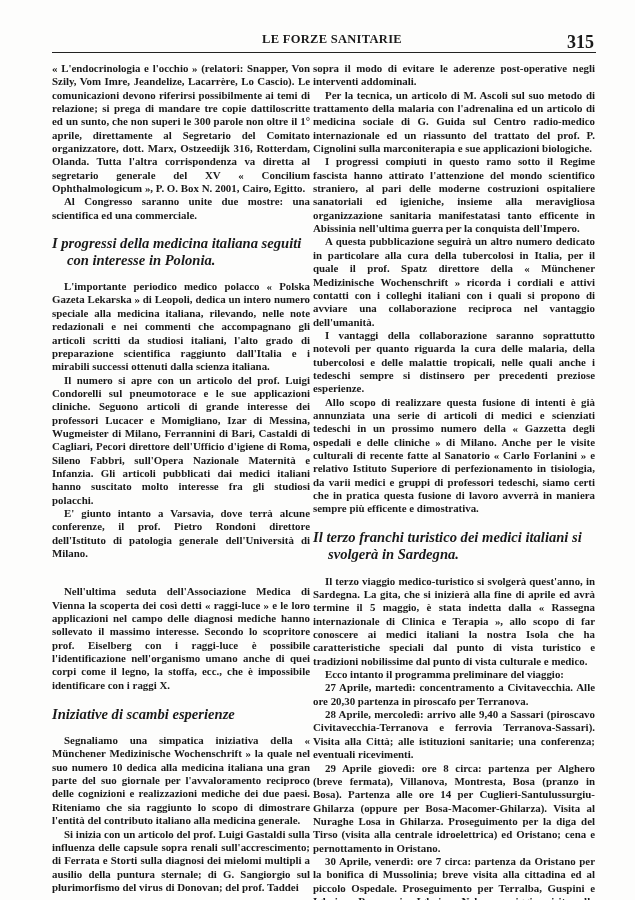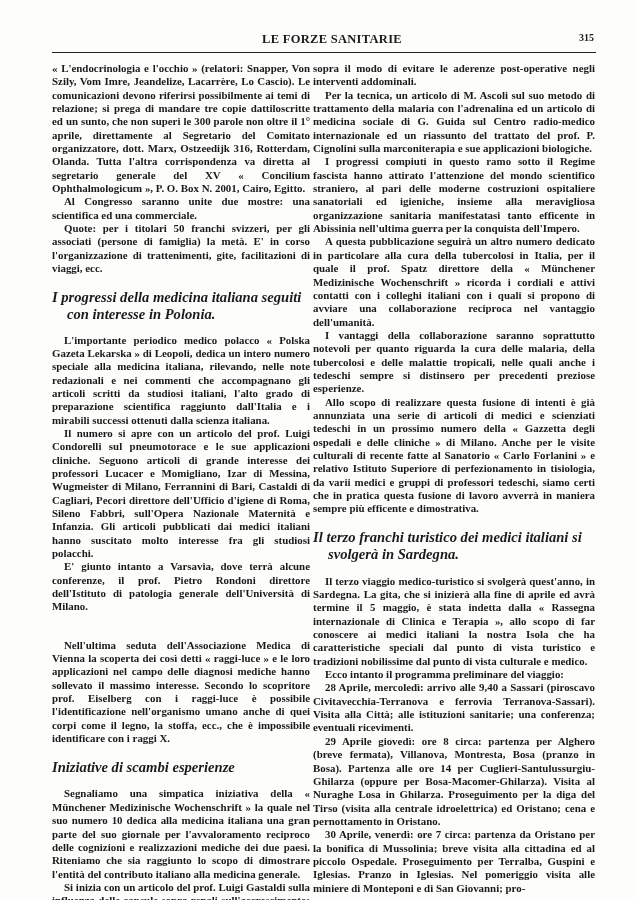--- a/index.html
+++ b/index.html
@@ -3,21 +3,21 @@
 <meta charset="utf-8">
 <style>
   html, body { margin: 0; padding: 0; background: #ffffff; }
   body { width: 635px; height: 900px; position: relative; overflow: hidden;
          font-family: "DejaVu Serif", "Liberation Serif", serif; color: #1a1a1a; }
   .page { position: absolute; left: 0; top: 0; width: 635px; height: 900px; background: #fdfdfc; }
   .running-head { position: absolute; left: 52px; top: 28px; width: 544px; height: 20px; }
   .running-title { position: absolute; left: 16px; right: 0; top: 4px; text-align: center;
          font-family: "Liberation Serif", serif; font-weight: bold; font-size: 12.5px; letter-spacing: 0.3px; }
   .page-number { position: absolute; right: 2px; top: 4px; font-family: "Liberation Serif", serif;
-         font-weight: bold; font-size: 10px; }
+         font-weight: bold; font-size: 18px; }
   .head-rule { position: absolute; left: 52px; top: 52px; width: 544px; height: 0; border-top: 1.6px solid #222; }
   .col { position: absolute; top: 62px; width: 258px;
          font-family: "Liberation Serif", serif; font-weight: bold; font-size: 10.9px;
          line-height: 13.35px; text-align: justify; }
   .col-left { left: 52px; }
   .col-right { left: 313px; width: 282px; }
   .col p { margin: 0; text-indent: 12px; }
   .col p.noindent { text-indent: 0; }
   .col h2 { margin: 0; font-family: "Liberation Serif", serif; font-weight: bold; font-size: 14.6px;
          line-height: 17px; text-align: left; padding-left: 15px; text-indent: -15px; font-style: italic; }
@@ -31,21 +31,20 @@
 
   <div class="running-head">
     <div class="running-title">LE FORZE SANITARIE</div>
     <div class="page-number">315</div>
   </div>
   <div class="head-rule"></div>
 
   <div class="col col-left">
     <p class="noindent">« L'endocrinologia e l'occhio » (relatori: Snapper, Von Szily, Vom Imre, Jeandelize, Lacarrère, Lo Cascio). Le comunicazioni devono riferirsi possibilmente ai temi di relazione; si prega di mandare tre copie dattiloscritte ed un sunto, che non superi le 300 parole non oltre il 1° aprile, direttamente al Segretario del Comitato organizzatore, dott. Marx, Ostzeedijk 316, Rotterdam, Olanda. Tutta l'altra corrispondenza va diretta al segretario generale del XV « Concilium Ophthalmologicum », P. O. Box N. 2001, Cairo, Egitto.</p>
     <p>Al Congresso saranno unite due mostre: una scientifica ed una commerciale.</p>
-    <p>Quote: per i titolari 50 franchi svizzeri, per gli associati (persone di famiglia) la metà. E' in corso l'organizzazione di trattenimenti, gite, facilitazioni di viaggi, ecc.</p>
     <div class="sp-h1"></div>
     <h2>I progressi della medicina italiana seguiti con interesse in Polonia.</h2>
     <div class="sp-h2"></div>
     <p>L'importante periodico medico polacco « Polska Gazeta Lekarska » di Leopoli, dedica un intero numero speciale alla medicina italiana, rilevando, nelle note redazionali e nei commenti che accompagnano gli articoli scritti da studiosi italiani, l'alto grado di preparazione scientifica raggiunto dall'Italia e i mirabili successi ottenuti dalla scienza italiana.</p>
     <p>Il numero si apre con un articolo del prof. Luigi Condorelli sul pneumotorace e le sue applicazioni cliniche. Seguono articoli di grande interesse dei professori Lucacer e Momigliano, Izar di Messina, Wugmeister di Milano, Ferrannini di Bari, Castaldi di Cagliari, Pecori direttore dell'Ufficio d'igiene di Roma, Sileno Fabbri, sull'Opera Nazionale Maternità e Infanzia. Gli articoli pubblicati dai medici italiani hanno suscitato molto interesse fra gli studiosi polacchi.</p>
     <p>E' giunto intanto a Varsavia, dove terrà alcune conferenze, il prof. Pietro Rondoni direttore dell'Istituto di patologia generale dell'Università di Milano.</p>
     <div class="sp-h3"></div>
     <div class="sp-h4"></div>
     <p>Nell'ultima seduta dell'Associazione Medica di Vienna la scoperta dei così detti « raggi-luce » e le loro applicazioni nel campo delle diagnosi mediche hanno sollevato il massimo interesse. Secondo lo scopritore prof. Eiselberg con i raggi-luce è possibile l'identificazione nell'organismo umano anche di quei corpi come il legno, la stoffa, ecc., che è impossibile identificare con i raggi X.</p>
     <div class="sp-h3"></div>
@@ -60,18 +59,19 @@
     <p>Per la tecnica, un articolo di M. Ascoli sul suo metodo di trattamento della malaria con l'adrenalina ed un articolo di medicina sociale di G. Guida sul Centro radio-medico internazionale ed un riassunto del trattato del prof. P. Cignolini sulla marconiterapia e sue applicazioni biologiche.</p>
     <p>I progressi compiuti in questo ramo sotto il Regime fascista hanno attirato l'attenzione del mondo scientifico straniero, al pari delle moderne costruzioni ospitaliere sanatoriali ed igieniche, insieme alla meravigliosa organizzazione sanitaria manifestatasi tanto efficente in Abissinia nell'ultima guerra per la conquista dell'Impero.</p>
     <p>A questa pubblicazione seguirà un altro numero dedicato in particolare alla cura della tubercolosi in Italia, per il quale il prof. Spatz direttore della « Münchener Medizinische Wochenschrift » ricorda i cordiali e attivi contatti con i colleghi italiani con i quali si propono di avviare una collaborazione reciproca nel vantaggio dell'umanità.</p>
     <p>I vantaggi della collaborazione saranno soprattutto notevoli per quanto riguarda la cura delle malaria, della tubercolosi e delle malattie tropicali, nelle quali anche i tedeschi sempre si distinsero per precedenti preziose esperienze.</p>
     <p>Allo scopo di realizzare questa fusione di intenti è già annunziata una serie di articoli di medici e scienziati tedeschi in un prossimo numero della « Gazzetta degli ospedali e delle cliniche » di Milano. Anche per le visite culturali di recente fatte al Sanatorio « Carlo Forlanini » e relativo Istituto Superiore di perfezionamento in tisiologia, da varii medici e gruppi di professori tedeschi, siamo certi che in pratica questa fusione di lavoro avverrà in maniera sempre più efficente e dimostrativa.</p>
     <div class="sp-h5"></div>
     <h2>Il terzo franchi turistico dei medici italiani si svolgerà in Sardegna.</h2>
     <div class="sp-h6"></div>
     <p>Il terzo viaggio medico-turistico si svolgerà quest'anno, in Sardegna. La gita, che si inizierà alla fine di aprile ed avrà termine il 5 maggio, è stata indetta dalla « Rassegna internazionale di Clinica e Terapia », allo scopo di far conoscere ai medici italiani la nostra Isola che ha caratteristiche speciali dal punto di vista turistico e tradizioni nobilissime dal punto di vista culturale e medico.</p>
     <p>Ecco intanto il programma preliminare del viaggio:</p>
+    <p>27 Aprile, martedì: concentramento a Civitavecchia. Alle ore 20,30 partenza in piroscafo per Terranova.</p>
     <p>28 Aprile, mercoledì: arrivo alle 9,40 a Sassari (piroscavo Civitavecchia-Terranova e ferrovia Terranova-Sassari). Visita alla Città; alle istituzioni sanitarie; una conferenza; eventuali ricevimenti.</p>
     <p>29 Aprile giovedì: ore 8 circa: partenza per Alghero (breve fermata), Villanova, Montresta, Bosa (pranzo in Bosa). Partenza alle ore 14 per Cuglieri-Santulussurgiu-Ghilarza (oppure per Bosa-Macomer-Ghilarza). Visita al Nuraghe Losa in Ghilarza. Proseguimento per la diga del Tirso (visita alla centrale idroelettrica) ed Oristano; cena e pernottamento in Oristano.</p>
     <p>30 Aprile, venerdì: ore 7 circa: partenza da Oristano per la bonifica di Mussolinia; breve visita alla cittadina ed al piccolo Ospedale. Proseguimento per Terralba, Guspini e Iglesias. Pranzo in Iglesias. Nel pomeriggio visita alle miniere di Monteponi e di San Giovanni; pro-</p>
   </div>
 
 </div>
 
 </body></html>

